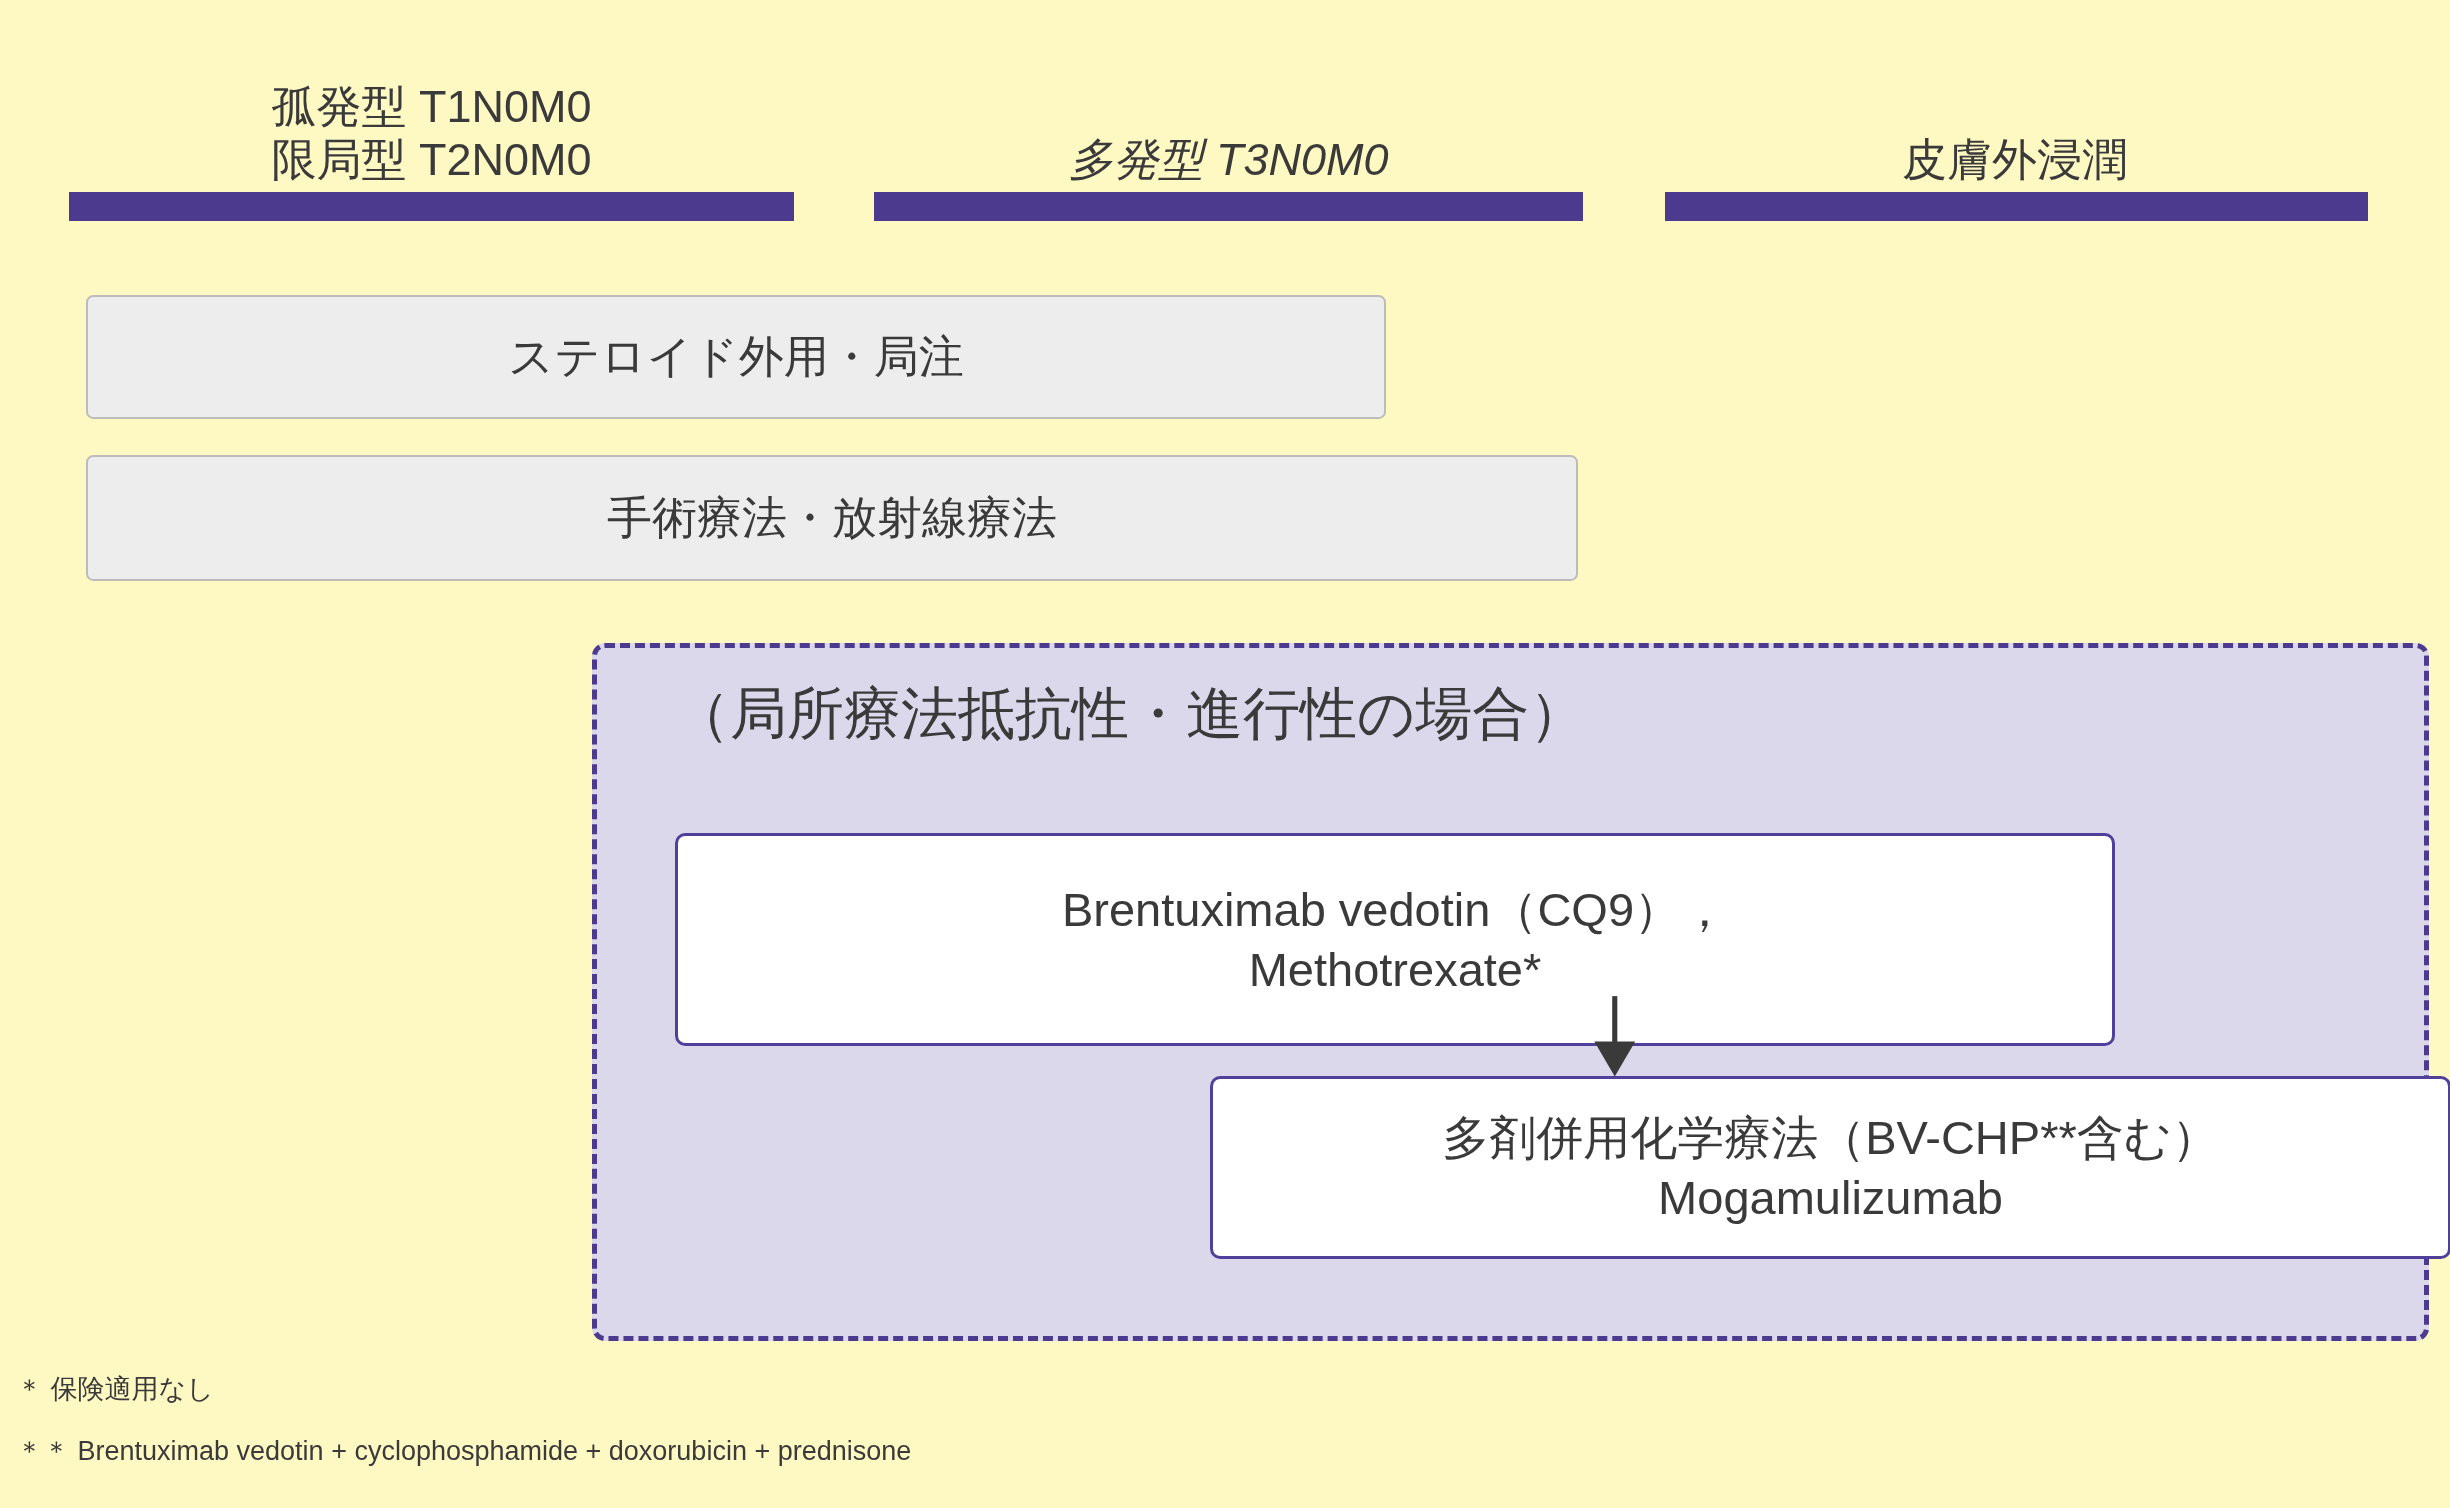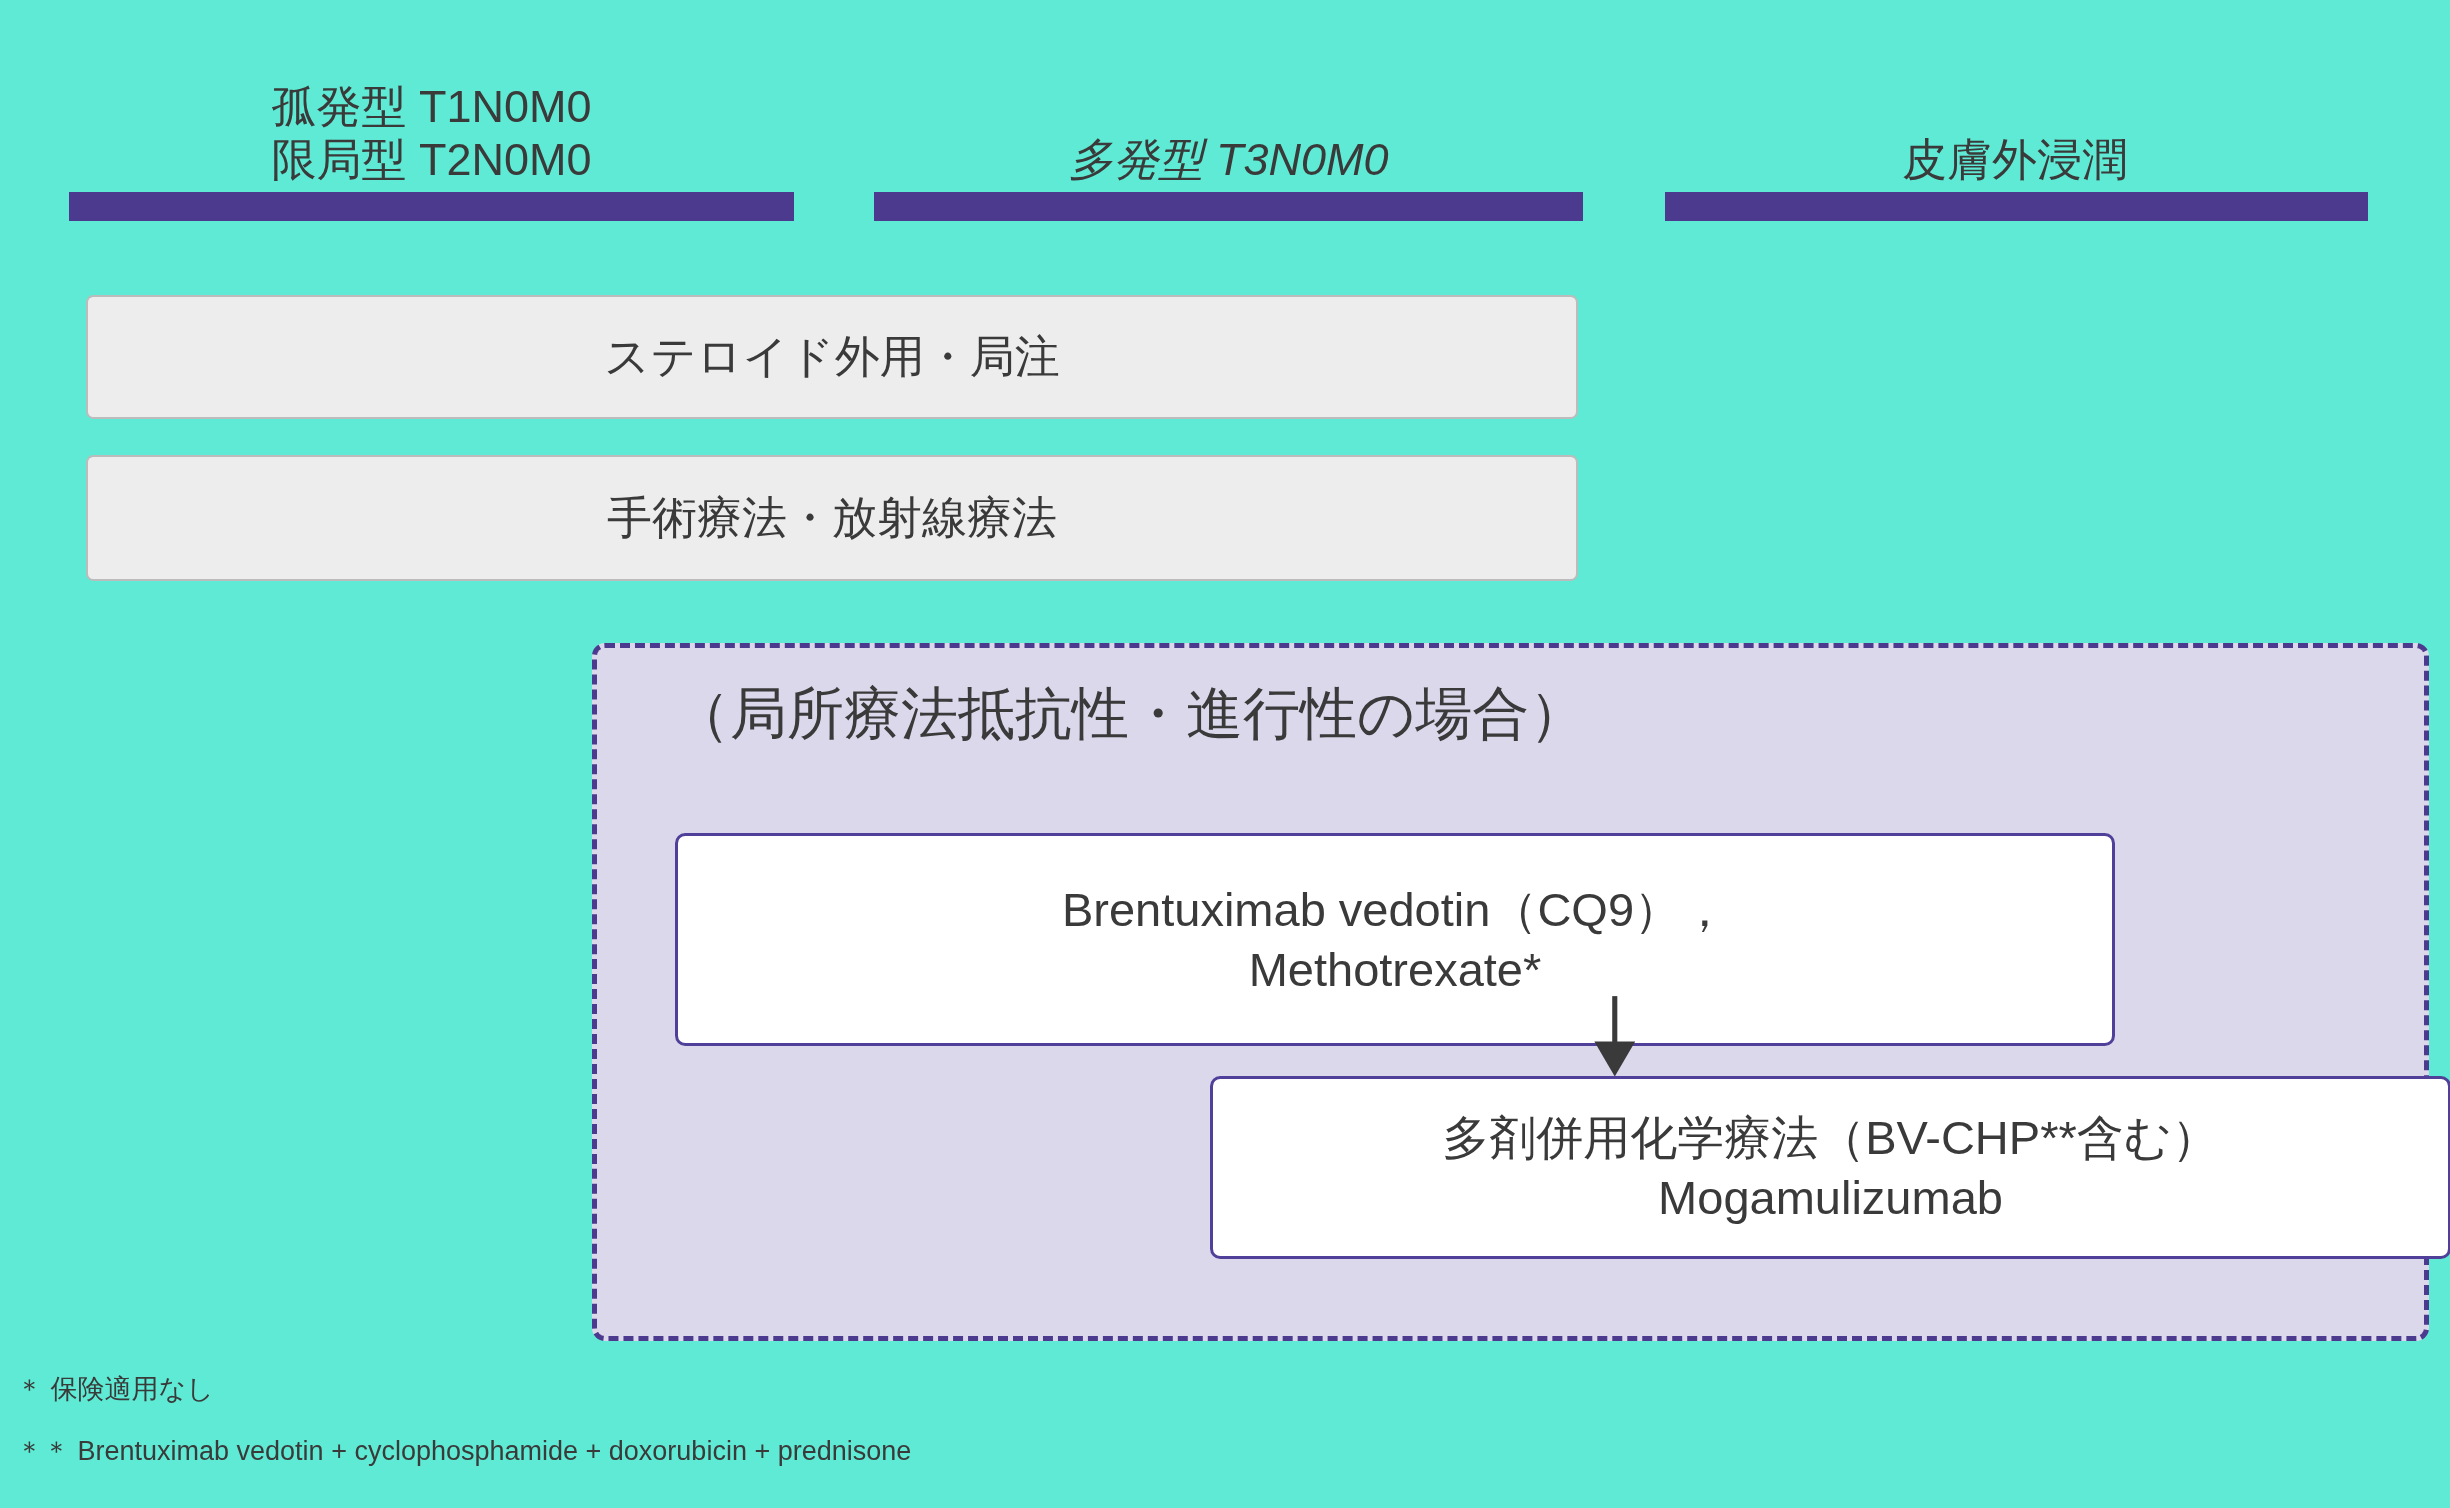--- a/index.html
+++ b/index.html
@@ -8,21 +8,21 @@
     background: #ffffff;
   }
   body {
     font-family: "Liberation Sans", "DejaVu Sans", sans-serif;
     color: #3a3a3a;
   }
   #canvas {
     position: relative;
     width: 2450px;
     height: 1508px;
-    background: #5eead4;
+    background: #fef9c3;
     overflow: hidden;
   }
 
   
   .col-head {
     position: absolute;
     display: flex;
     align-items: flex-end;
     justify-content: center;
     text-align: center;
@@ -125,21 +125,21 @@
   </div>
   <div class="rule-bar" style="left:874px; top:192px; width:709px;"></div>
 
   <div class="col-head" style="left:1638px; top:7.3px; width:753px; height:179px;">
     <div class="head-inline">
       <span class="head-line">皮膚外浸潤</span>
     </div>
   </div>
   <div class="rule-bar" style="left:1665px; top:192px; width:703px;"></div>
 
-  <div class="grey-box" style="left:86px; top:295px; width:1492px; height:124px;">
+  <div class="grey-box" style="left:86px; top:295px; width:1300px; height:124px;">
     <span>ステロイド外用・局注</span>
   </div>
 
   <div class="grey-box" style="left:86px; top:455px; width:1492px; height:126px;">
     <span>手術療法・放射線療法</span>
   </div>
 
   <div class="dashed-region" style="left:592px; top:643px; width:1837px; height:698px;"></div>
 
   <div class="region-title" style="left:673px; top:676px;">（局所療法抵抗性・進行性の場合）</div>

